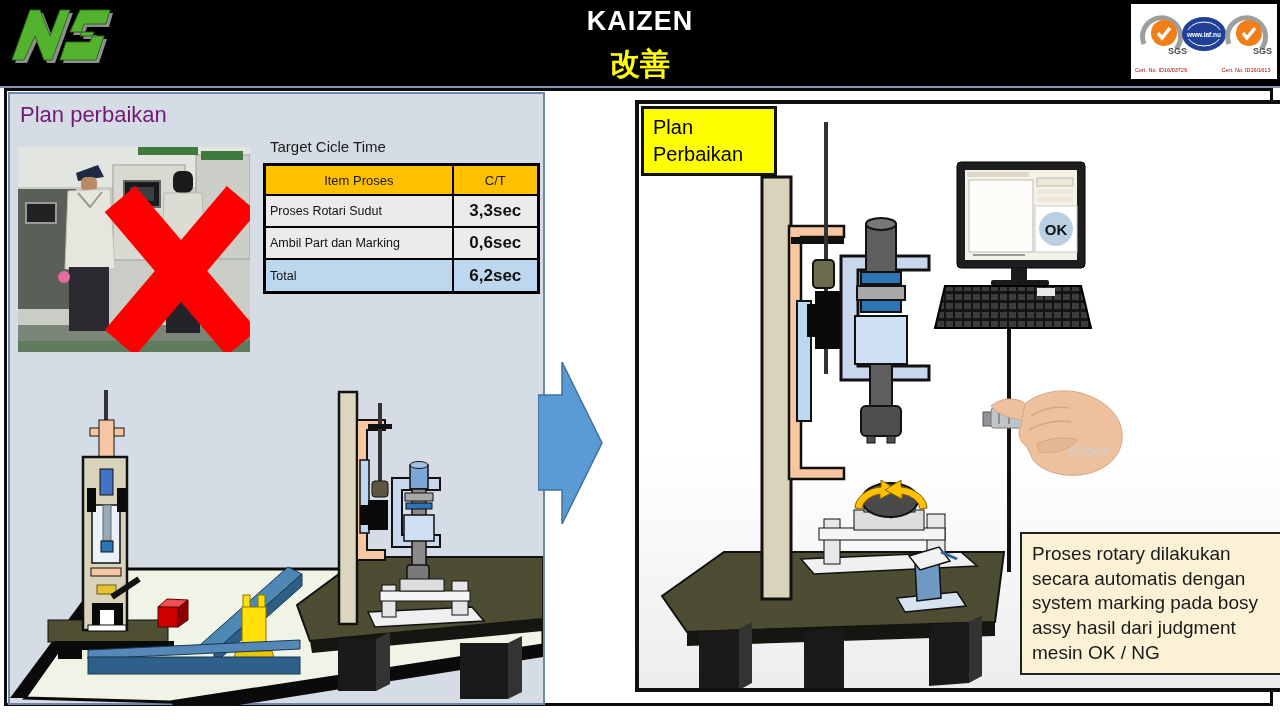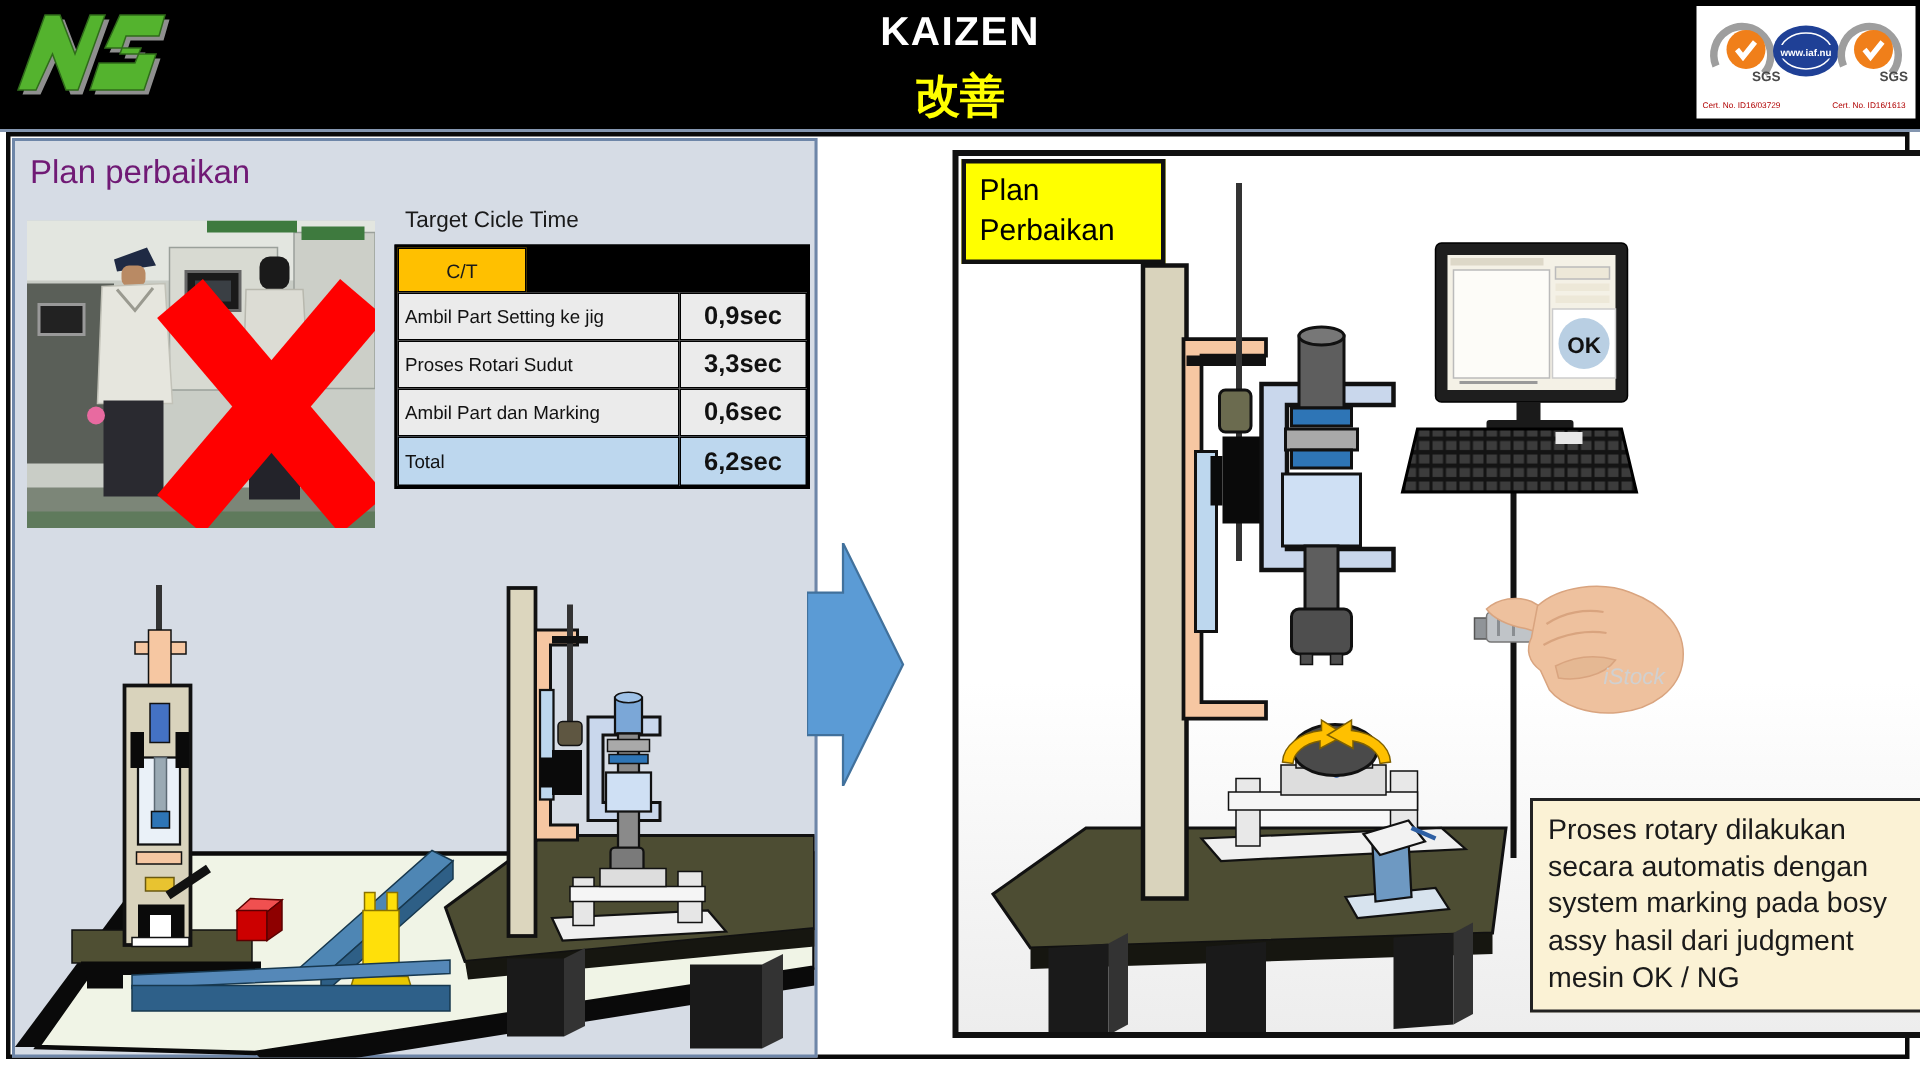--- a/index.html
+++ b/index.html
@@ -130,25 +130,22 @@
           <line x1="102" y1="52" x2="224" y2="196"></line>
           <line x1="224" y1="52" x2="102" y2="196"></line>
         </g>
       </svg>
     </div>
 
     <div class="lp-phototitle">Target Cicle Time</div>
 
     <div class="ct-table">
       <div class="ct-row ct-head">
+        <div class="ct-cell ct-item" style="justify-content:center">Item Proses</div>
         <div class="ct-cell ct-val" style="font-size:13px;font-weight:normal">C/T</div>
-      </div>
-      <div class="ct-row">
-        <div class="ct-cell ct-item">Ambil Part Setting ke jig</div>
-        <div class="ct-cell ct-val">0,9sec</div>
       </div>
       <div class="ct-row">
         <div class="ct-cell ct-item">Proses Rotari Sudut</div>
         <div class="ct-cell ct-val">3,3sec</div>
       </div>
       <div class="ct-row">
         <div class="ct-cell ct-item">Ambil Part dan Marking</div>
         <div class="ct-cell ct-val">0,6sec</div>
       </div>
       <div class="ct-row ct-total">

